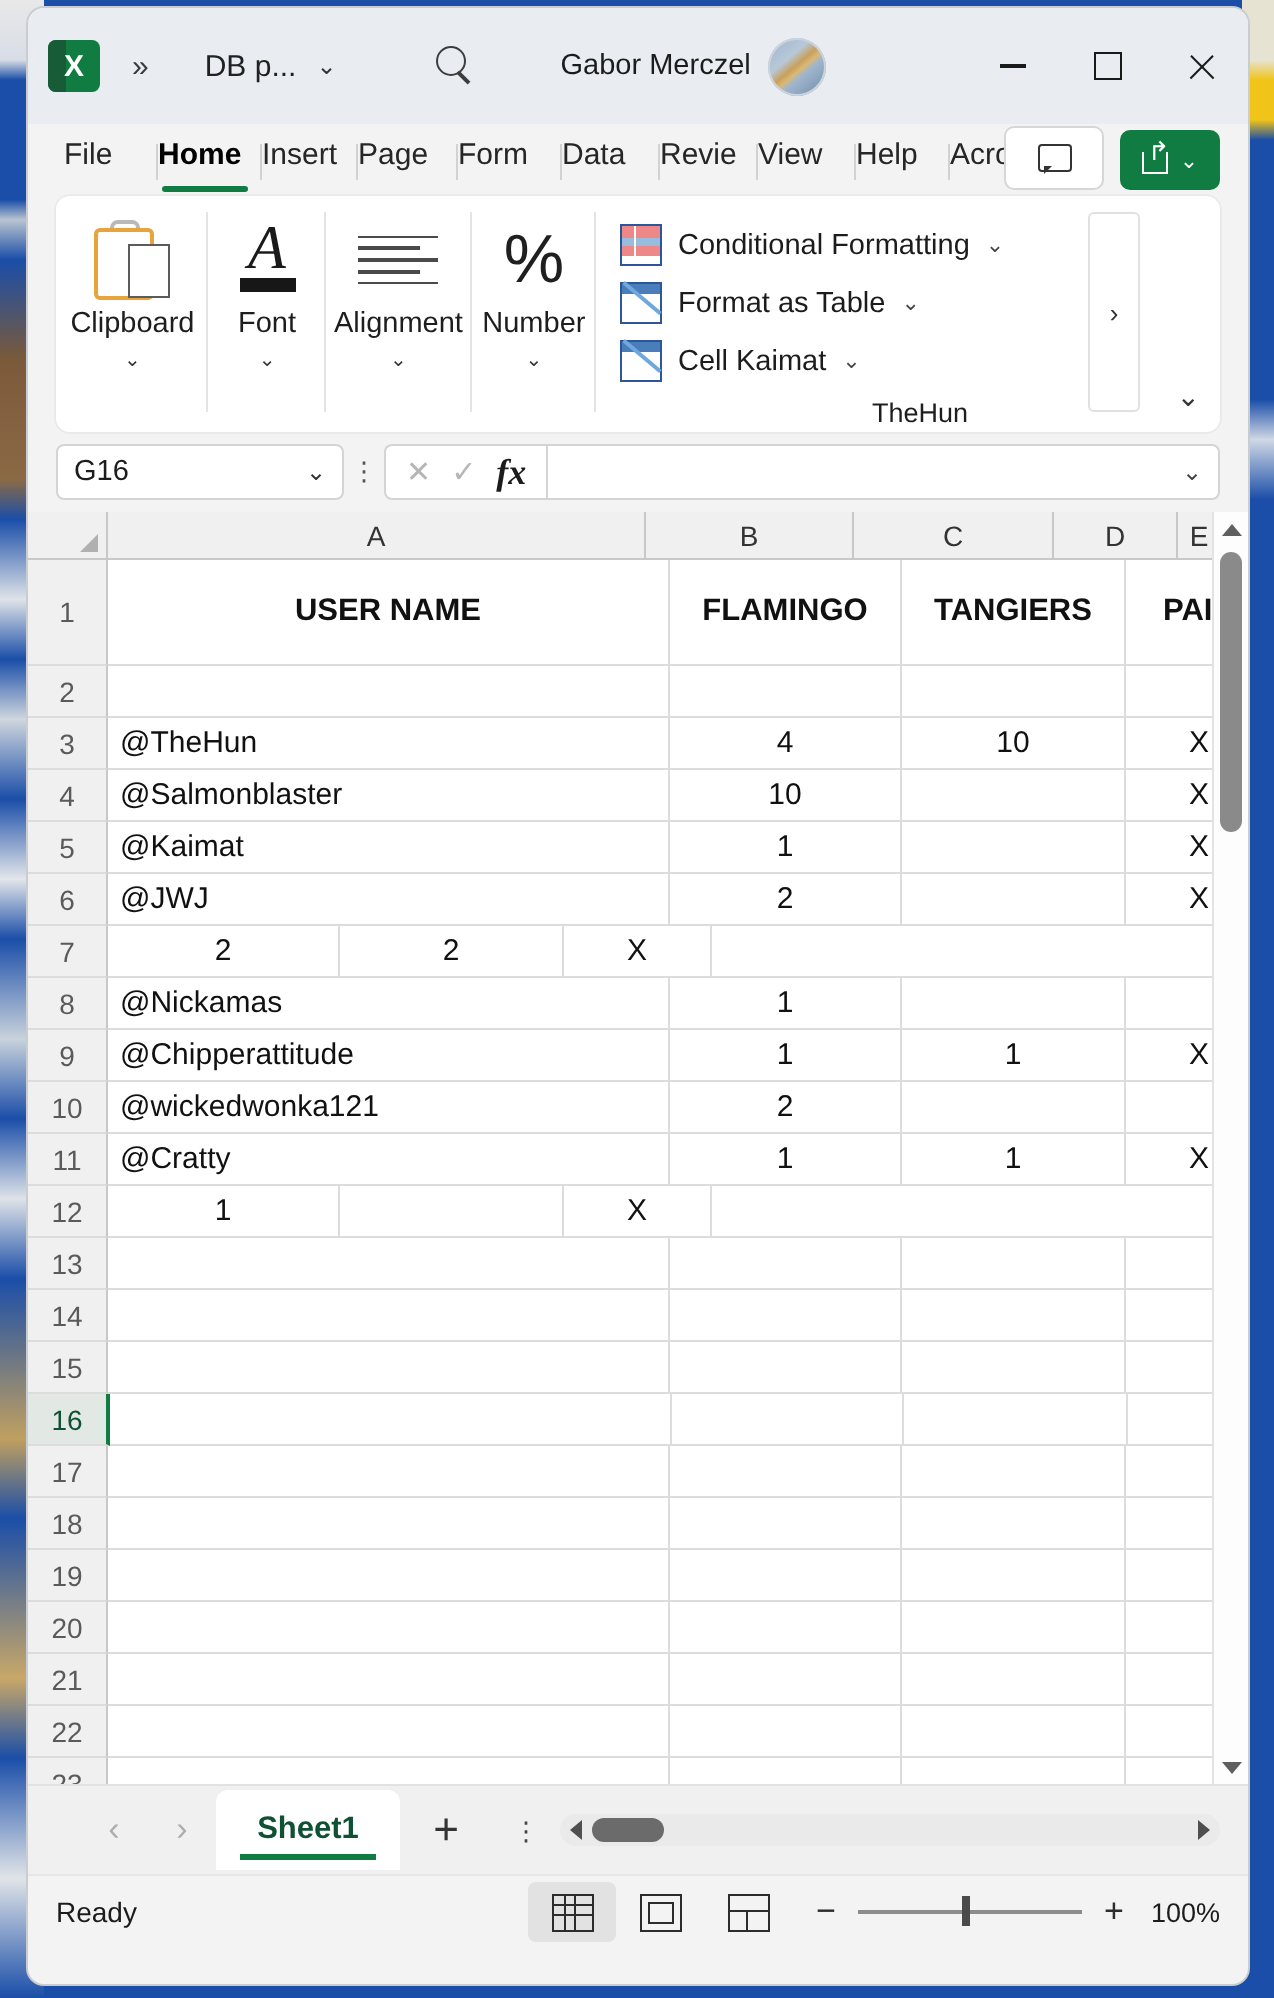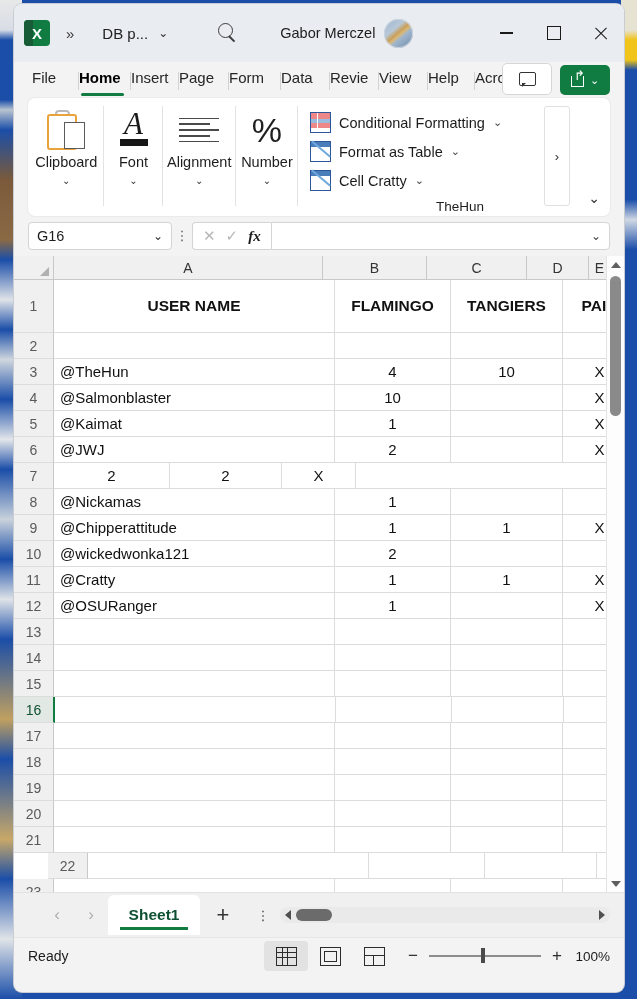--- a/index.html
+++ b/index.html
@@ -139,21 +139,21 @@
   .rib-collapse{position:absolute;right:10px;bottom:10px;font-size:14px;color:#333;}
 
   
   .fbar{height:40px;display:flex;align-items:center;padding:0 14px;gap:0;justify-content:flex-end;}
   .namebox{width:126px;height:26px;background:#fff;border:1px solid #d4d4d4;border-radius:4px;
     display:flex;align-items:center;padding:0 8px;justify-content:space-between;font-size:14.5px;color:#1c1c1c;}
   .kebab{width:20px;text-align:center;font-size:13px;color:#555;letter-spacing:0;line-height:10px;}
   .fxgrp{display:flex;align-items:center;gap:10px;padding:0 10px;height:26px;
     background:#fff;border:1px solid #d4d4d4;border-right:none;border-radius:4px 0 0 4px;}
   .fxgrp .g{color:#b6b6b6;font-size:15px;}
-  .fxgrp .fx{color:#1c1c1c;font-size:15px;font-style:italic;font-family:"Liberation Serif",serif;font-weight:bold;}
+  .fxgrp .fx{color:#1c1c1c;font-size:18px;font-style:italic;font-family:"Liberation Serif",serif;font-weight:bold;}
   .finput{flex:1;height:26px;background:#fff;border:1px solid #d4d4d4;border-radius:0 4px 4px 0;
     display:flex;align-items:center;padding:0 8px;font-size:14px;color:#1c1c1c;}
   .fchev{margin-left:auto;font-size:12px;color:#444;}
 
   
   .gridwrap{position:relative;margin:0 0 0 0;height:636px;background:#fff;}
   .colhdr{display:flex;height:23px;background:#f0f0f0;border-bottom:1px solid #c8c8c8;}
   .corner{width:39px;border-right:1px solid #c8c8c8;position:relative;background:#f0f0f0;}
   .corner:after{content:"";position:absolute;right:4px;bottom:3px;border-right:9px solid #b0b0b0;
     border-top:9px solid transparent;}
@@ -349,21 +349,21 @@
         <span class="t">Conditional Formatting</span>
         <span class="cv">⌄</span>
       </div>
       <div class="srow">
         <span class="mini tb"></span>
         <span class="t">Format as Table</span>
         <span class="cv">⌄</span>
       </div>
       <div class="srow">
         <span class="mini tb"></span>
-        <span class="t">Cell Cratty</span>
+        <span class="t">Cell Kaimat</span>
         <span class="cv">⌄</span>
       </div>
       <div class="gl" style="width:300px">TheHun</div>
     </div>
 
     <div class="rib-more">›</div>
     <div class="rib-collapse">⌄</div>
   </div>
 
   <div class="fbar">
@@ -477,21 +477,20 @@
         <div class="row" style="height: 26px;">
           <div class="rh">11</div>
           <div class="cell" style="width: 268px;">@Cratty</div>
           <div class="cell num" style="width: 103px;">1</div>
           <div class="cell num" style="width: 99px;">1</div>
           <div class="cell num" style="width: 61px;">X</div>
           <div class="pad"></div>
         </div>
         <div class="row" style="height: 26px;">
           <div class="rh">12</div>
-          <div class="cell" style="width: 268px;">@OSURanger</div>
           <div class="cell num" style="width: 103px;">1</div>
           <div class="cell num" style="width: 99px;"></div>
           <div class="cell num" style="width: 61px;">X</div>
           <div class="pad"></div>
         </div>
         <div class="row" style="height: 26px;">
           <div class="rh">13</div>
           <div class="cell" style="width: 268px;"></div>
           <div class="cell num" style="width: 103px;"></div>
           <div class="cell num" style="width: 99px;"></div>
@@ -555,21 +554,21 @@
           <div class="pad"></div>
         </div>
         <div class="row" style="height: 26px;">
           <div class="rh">21</div>
           <div class="cell" style="width: 268px;"></div>
           <div class="cell num" style="width: 103px;"></div>
           <div class="cell num" style="width: 99px;"></div>
           <div class="cell num" style="width: 61px;"></div>
           <div class="pad"></div>
         </div>
-        <div class="row" style="height: 26px; padding-left: 34px;">
+        <div class="row" style="height: 26px;">
           <div class="rh">22</div>
           <div class="cell" style="width: 268px;"></div>
           <div class="cell num" style="width: 103px;"></div>
           <div class="cell num" style="width: 99px;"></div>
           <div class="cell num" style="width: 61px;"></div>
           <div class="pad"></div>
         </div>
         <div class="row" style="height: 26px;">
           <div class="rh">23</div>
           <div class="cell" style="width: 268px;"></div>

